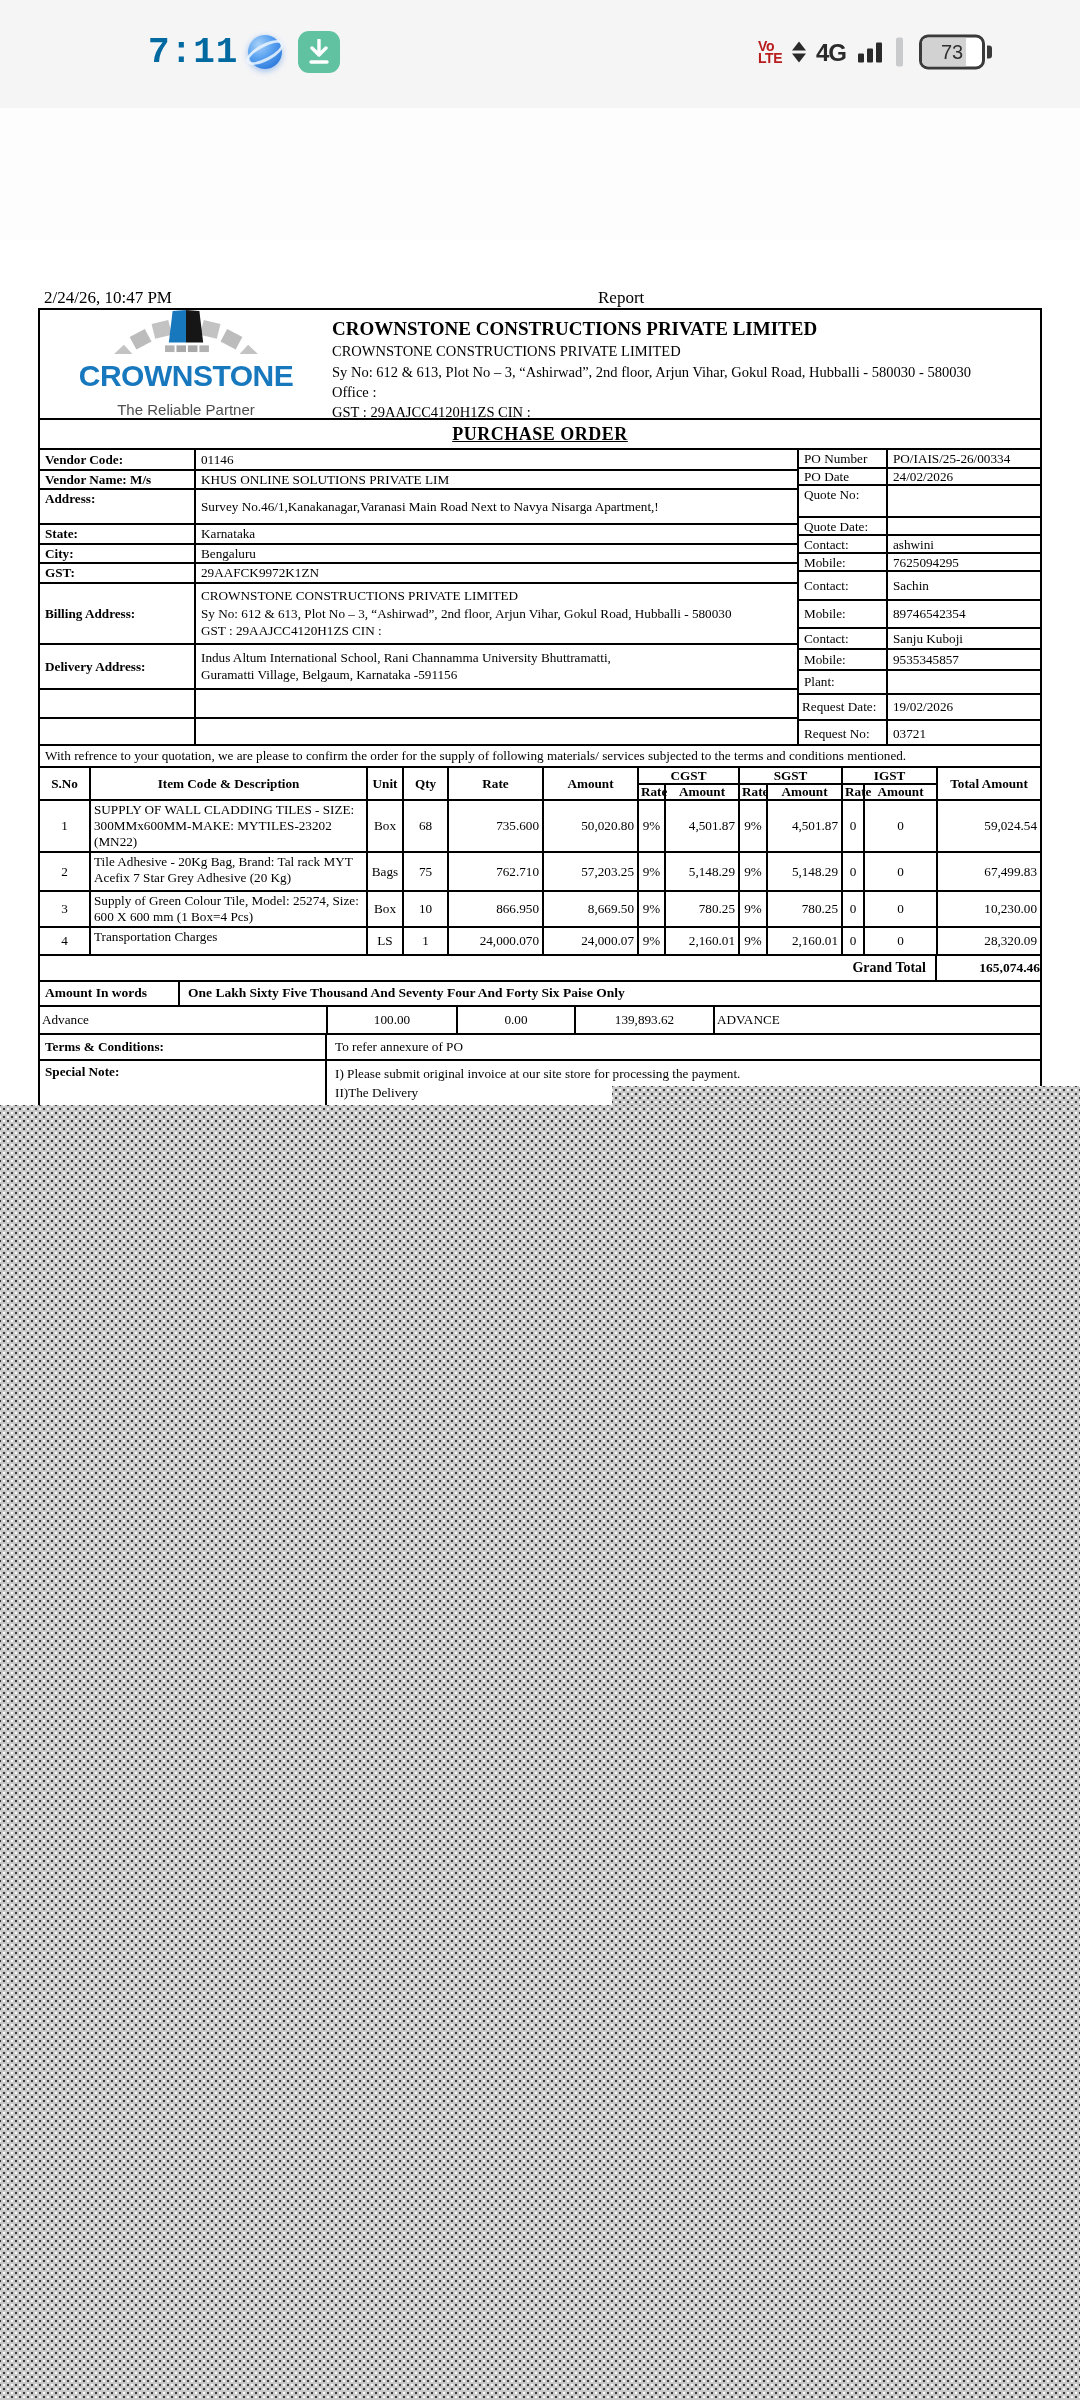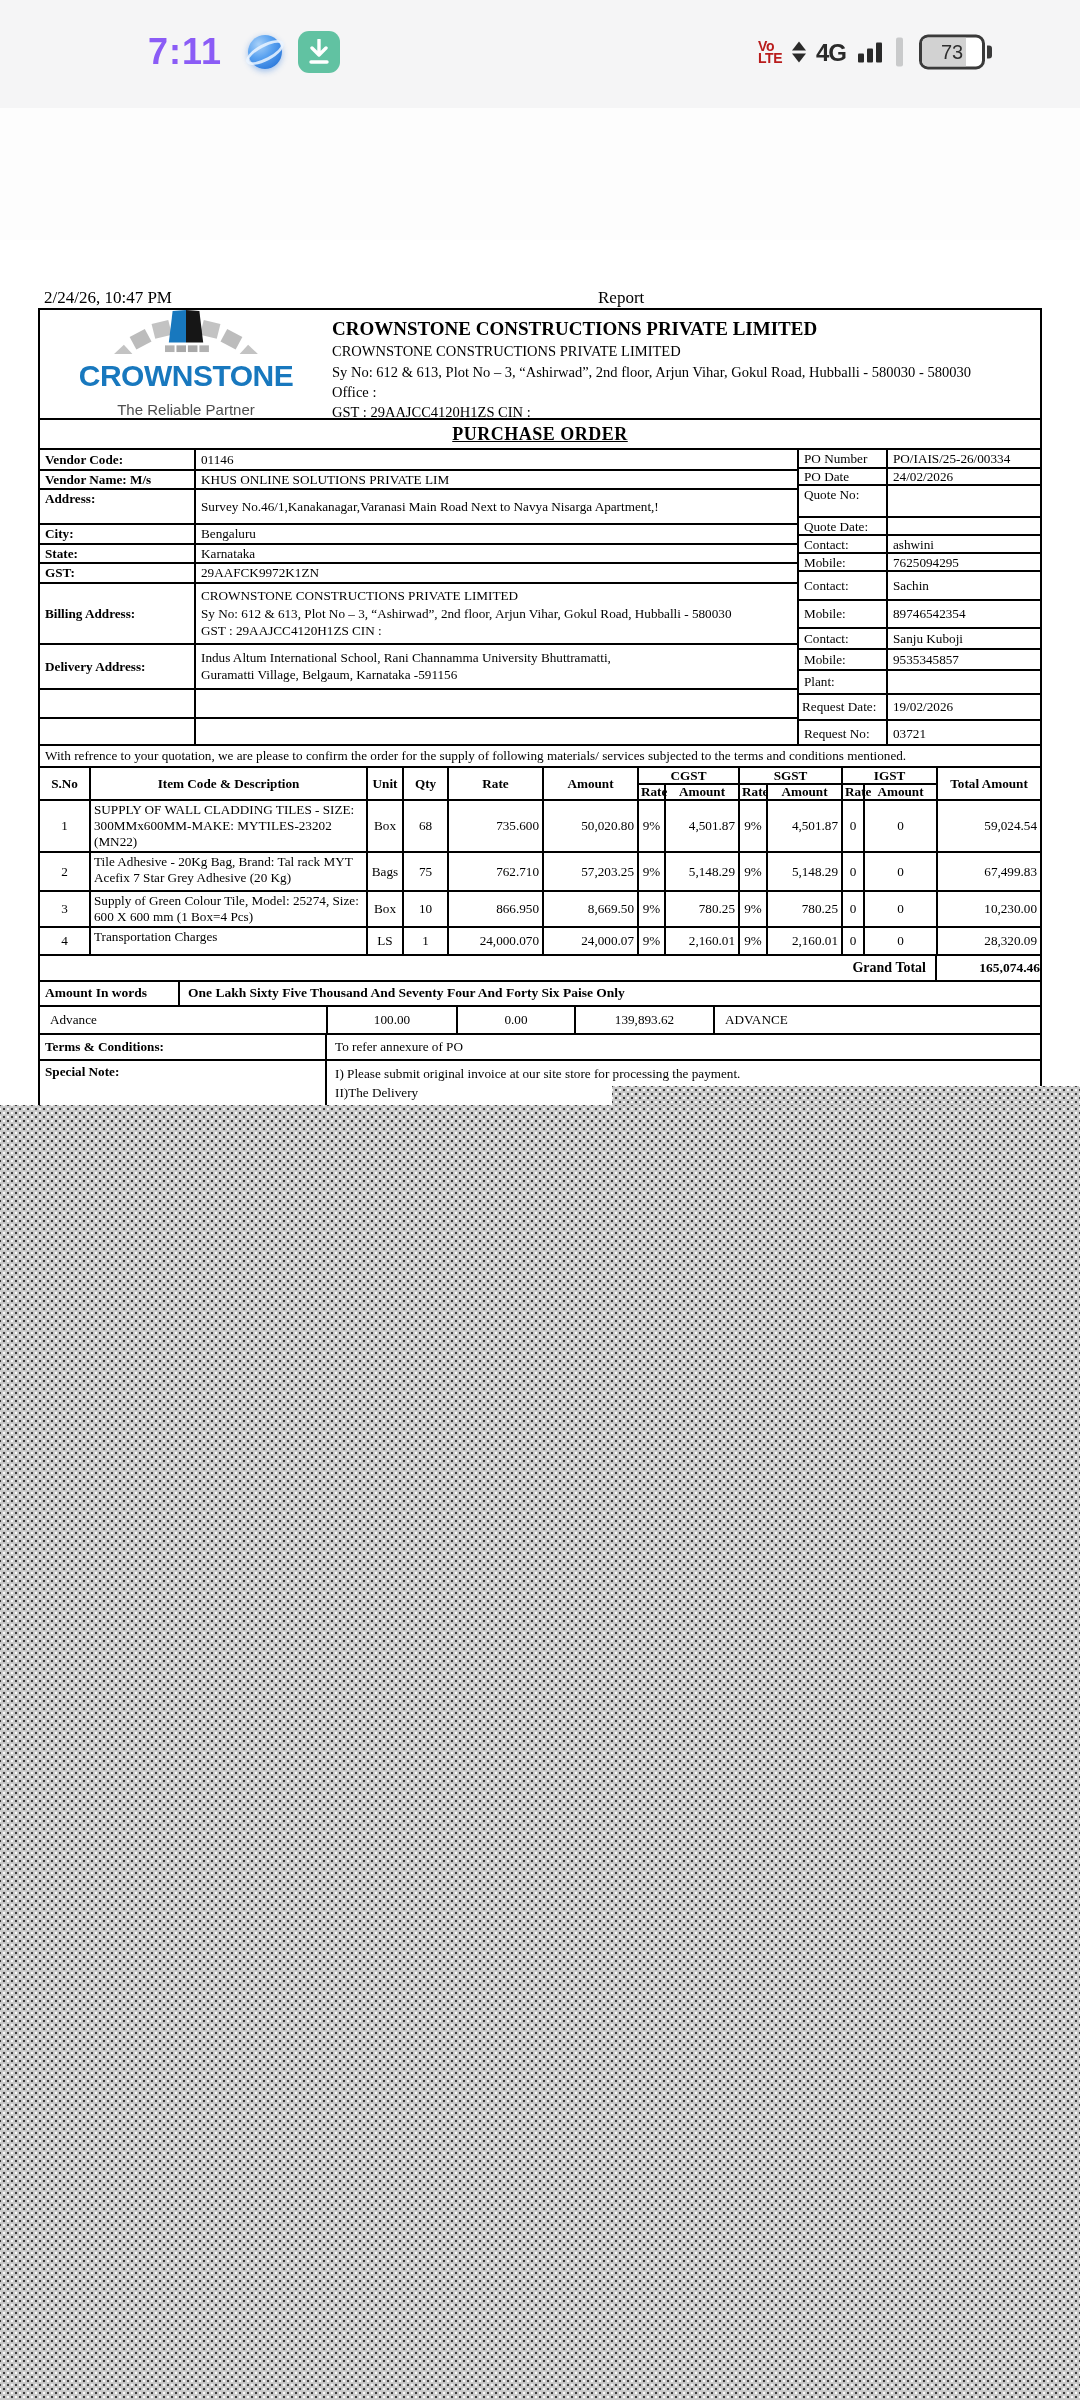--- a/index.html
+++ b/index.html
@@ -2,21 +2,21 @@
 <html><head>
 <meta charset="utf-8">
 <style>
   html,body{margin:0;padding:0;}
   body{width:1080px;height:2400px;position:relative;background:#fff;
        font-family:"Liberation Sans",sans-serif;overflow:hidden;color:#111;}
 
   
   .status-bar{position:absolute;top:0;left:0;width:1080px;height:108px;background:#f5f5f6;}
   .time{position:absolute;left:148px;top:52px;transform:translateY(-50%);
-        font-size:36px;font-weight:600;color:#8b5cf6;letter-spacing:1px;}
+        font-size:36px;font-weight:600;color:#0369a1;letter-spacing:1px;font-family:Liberation Mono, monospace;}
   .notif{position:absolute;left:248px;top:52px;transform:translateY(-50%);
          display:flex;align-items:center;gap:16px;}
   .planet{width:34px;height:34px;border-radius:50%;position:relative;
           background:radial-gradient(circle at 32% 28%,#a9d1f8 0%,#5aa2f0 40%,#1867d2 100%);
           box-shadow:0 2px 6px rgba(42,119,222,.45);}
   .planet::after{content:"";position:absolute;left:-4px;top:9px;width:42px;height:17px;
           border:3px solid rgba(235,245,255,.85);border-radius:50%;transform:rotate(-28deg);
           box-sizing:border-box;}
   .dl-icon{width:42px;height:42px;border-radius:11px;background:#61c2a2;
            display:flex;align-items:center;justify-content:center;}
@@ -98,21 +98,21 @@
                font-size:13.5px;}
 
   .words-row{display:flex;height:25px;border-bottom:2px solid #000;box-sizing:border-box;
              font-weight:700;font-size:13.5px;}
   .words-label{width:140px;border-right:2px solid #000;display:flex;align-items:center;
                padding-left:5px;box-sizing:border-box;}
   .words-value{flex:1;display:flex;align-items:center;padding-left:8px;}
 
   .terms-table{width:1000px;font-size:13.2px;}
   .terms-table th{font-weight:700;border-right:2px solid #000;border-bottom:2px solid #000;padding:0 2px;}
-  .terms-table td{border-right:2px solid #000;border-bottom:2px solid #000;padding:0 10px;vertical-align:middle;margin-top:35px;}
+  .terms-table td{border-right:2px solid #000;border-bottom:2px solid #000;padding:0 2px;vertical-align:middle;margin-top:35px;}
   .terms-table .noR{border-right:none;}
   .pl5{padding-left:5px;}.pl8{padding-left:8px;}
 
   .tc-row{display:flex;height:26px;border-bottom:2px solid #000;box-sizing:border-box;font-size:13.2px;}
   .tc-label{width:287px;border-right:2px solid #000;font-weight:700;display:flex;align-items:center;
             padding-left:5px;box-sizing:border-box;}
   .tc-value{flex:1;display:flex;align-items:center;padding-left:8px;}
   .note-row{display:flex;height:52px;box-sizing:border-box;font-size:13.2px;}
   .note-label{width:287px;border-right:2px solid #000;font-weight:700;padding-left:5px;
               padding-top:3px;box-sizing:border-box;}
@@ -264,26 +264,26 @@
             </tr>
         <tr style="height:18px">
               <td class="lbl bb">Vendor Name: M/s</td>
               <td class="val bb">KHUS ONLINE SOLUTIONS PRIVATE LIM</td>
             </tr>
         <tr style="height:32px">
               <td class="lbl bb" style="vertical-align:top;padding-top:1px">Address:</td>
               <td class="val bb">Survey No.46/1,Kanakanagar,Varanasi Main Road Next to Navya Nisarga Apartment,!</td>
             </tr>
         <tr style="height:18px">
+              <td class="lbl bb">State:</td>
+              <td class="val bb">Karnataka</td>
+            </tr>
+        <tr style="height:18px">
               <td class="lbl bb">City:</td>
               <td class="val bb">Bengaluru</td>
-            </tr>
-        <tr style="height:18px">
-              <td class="lbl bb">State:</td>
-              <td class="val bb">Karnataka</td>
             </tr>
         <tr style="height:18px">
               <td class="lbl bb">GST:</td>
               <td class="val bb">29AAFCK9972K1ZN</td>
             </tr>
         <tr style="height:56px">
           <td class="lbl bb">Billing Address:</td>
           <td class="val bb ml">
             <div>CROWNSTONE CONSTRUCTIONS PRIVATE LIMITED</div>
             <div>Sy No: 612 &amp; 613, Plot No – 3, “Ashirwad”, 2nd floor, Arjun Vihar, Gokul Road, Hubballi - 580030</div>

